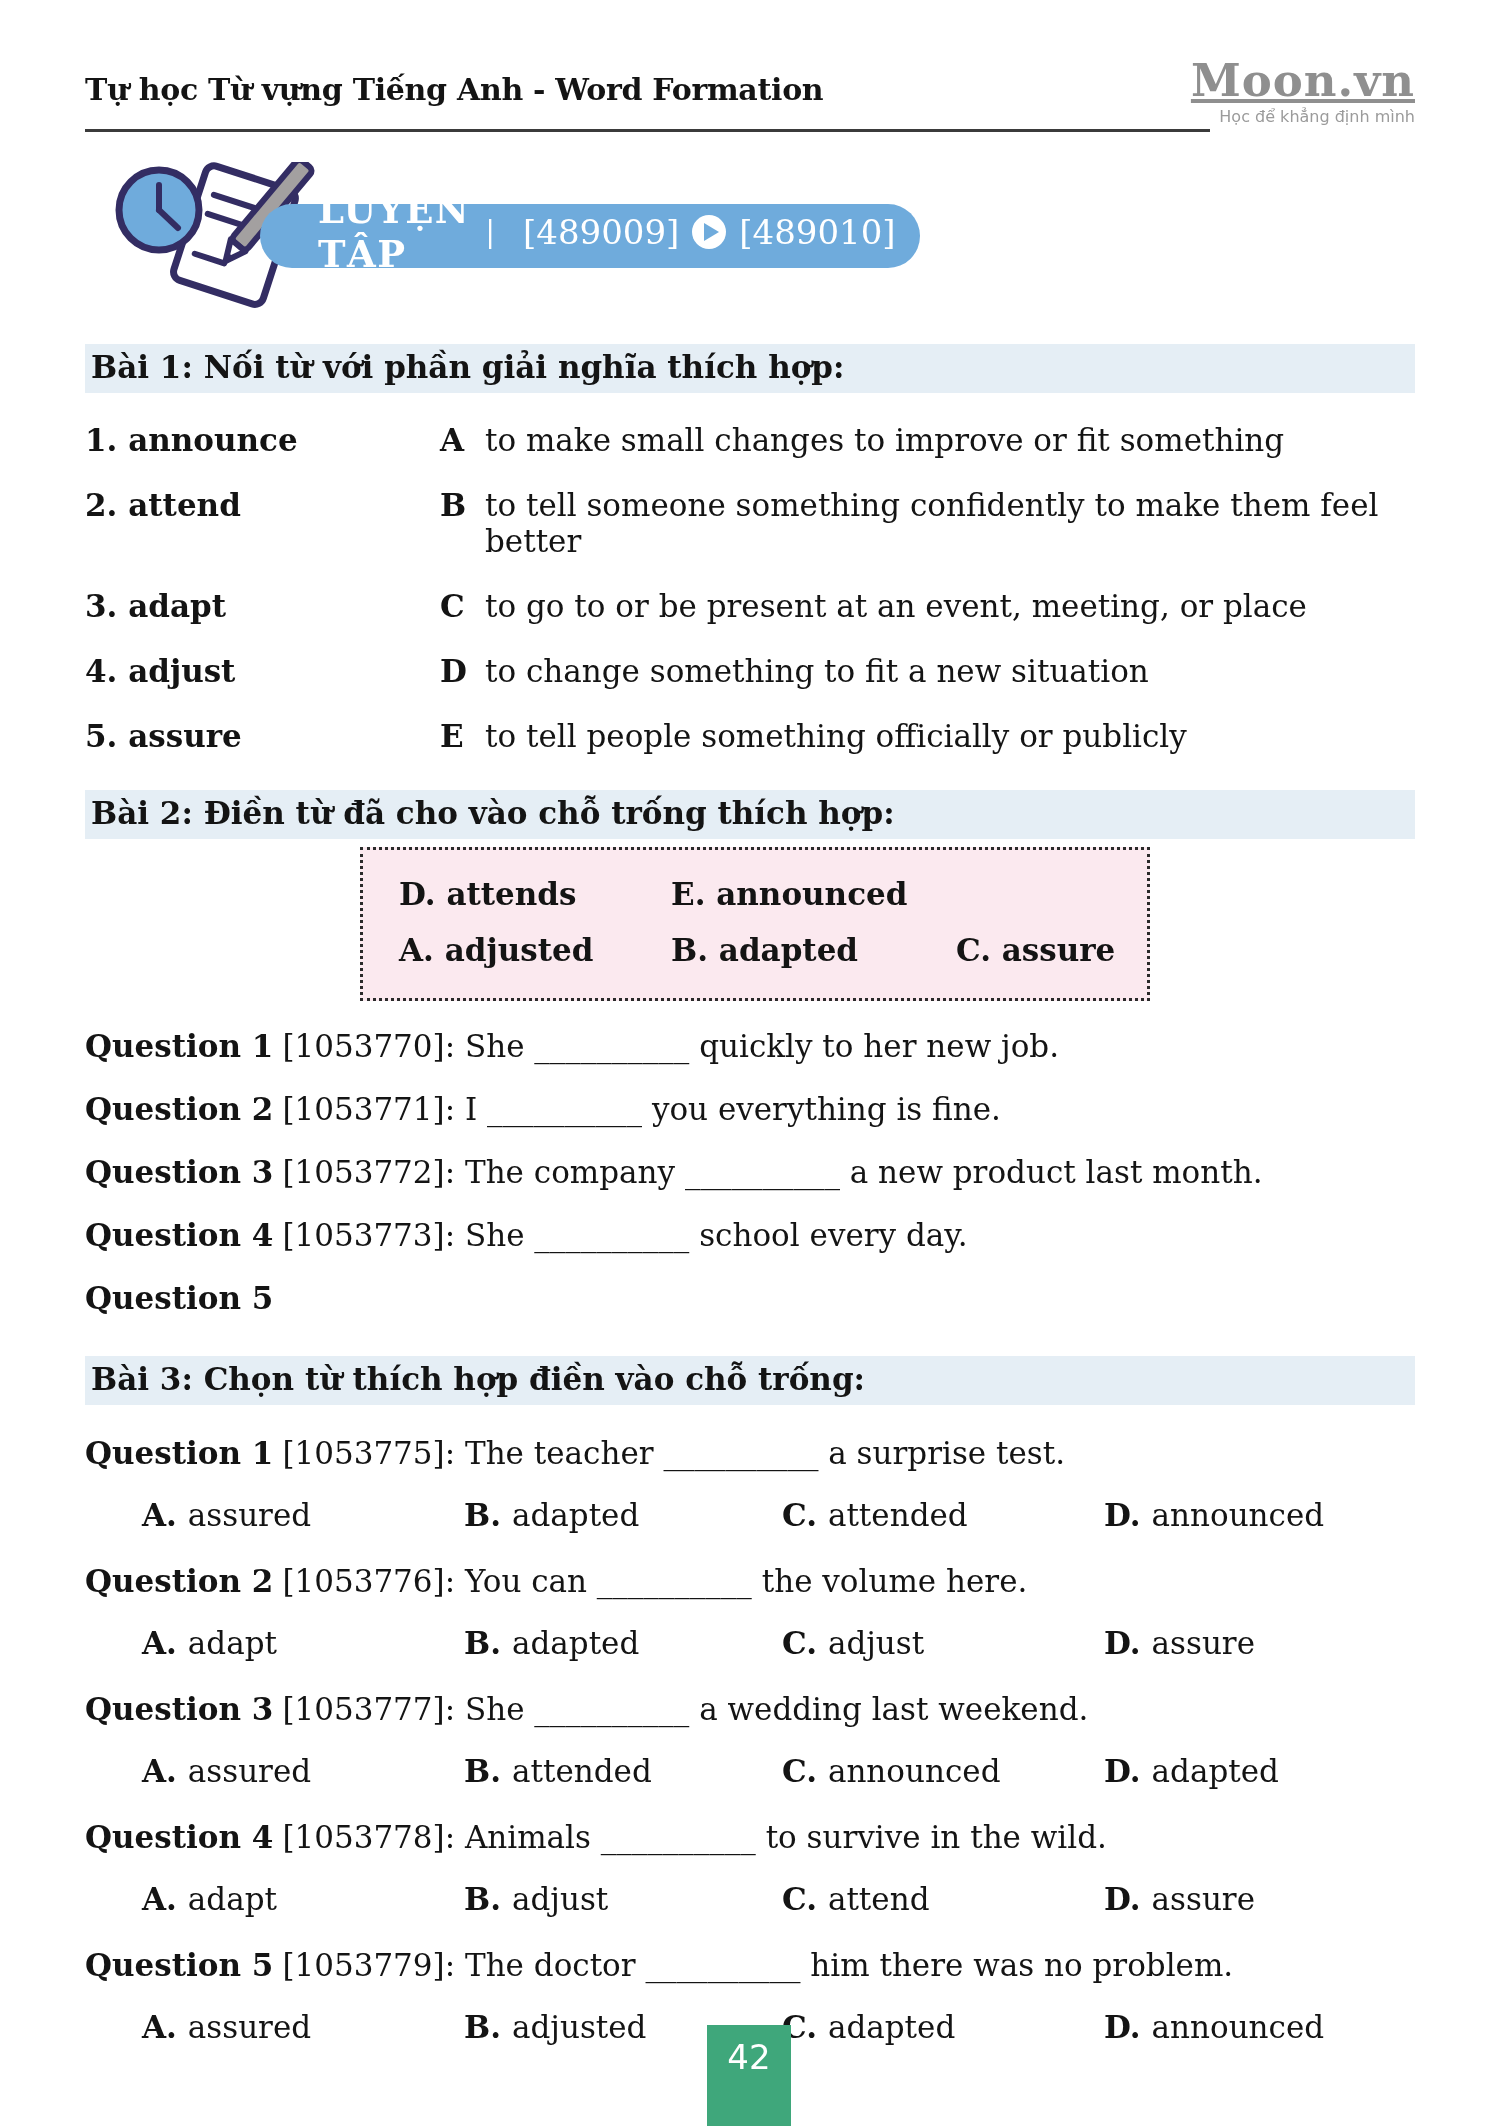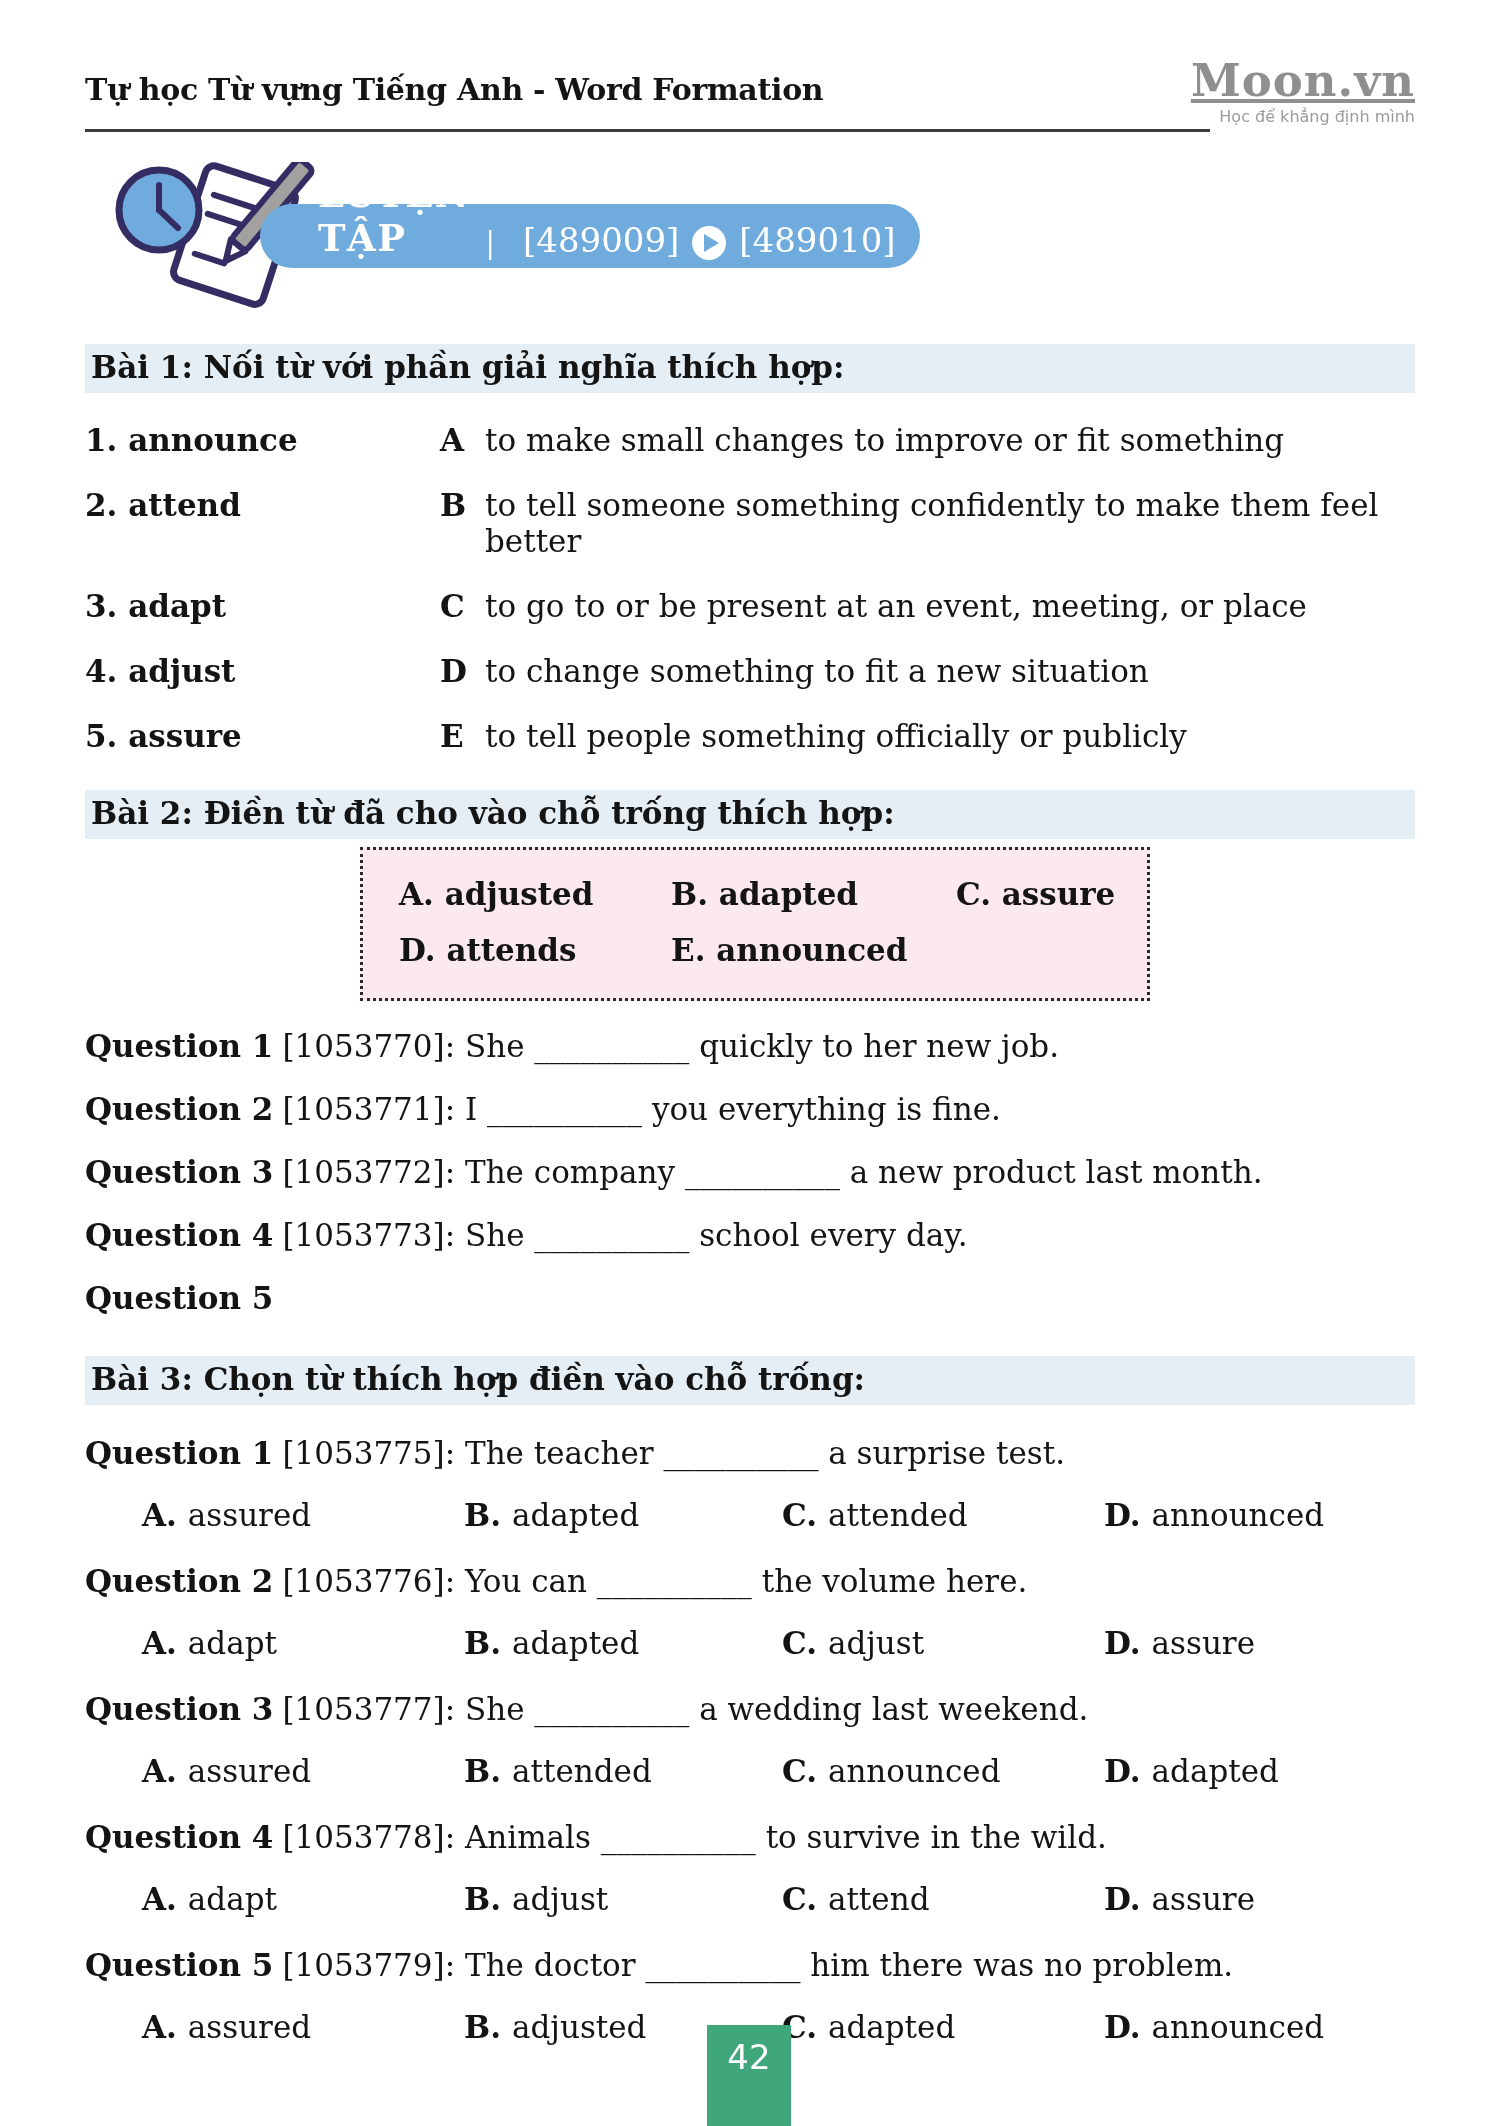--- a/index.html
+++ b/index.html
@@ -13,21 +13,21 @@
   .logo{text-align:right;line-height:1;}
   .brand{font-size:45px;font-weight:bold;color:#8f8f8f;letter-spacing:1px;text-decoration:underline;}
   .tagline{font-size:16px;color:#9b9b9b;margin-top:6px;
            font-family:"DejaVu Sans","Liberation Sans",sans-serif;}
   .rule{height:3px;background:#3b3b3b;width:1125px;margin-top:4px;}
 
   
   .banner{position:relative;height:150px;margin-top:30px;}
   .p-icon{position:absolute;left:22px;top:0;}
   .pill{position:absolute;left:175px;top:42px;width:660px;height:64px;background:#6fabdc;
-        border-radius:32px;display:flex;align-items:flex-end;padding:0 26px 8px 58px;
+        border-radius:32px;display:flex;align-items:center;padding:0 26px 8px 58px;
         box-sizing:border-box;gap:13px;color:#ffffff;}
   .pill-title{font-size:37px;font-weight:bold;letter-spacing:1.5px;}
   .pill-sep{font-size:29px;margin:0 2px;}
   .pill-ref{font-size:34px;}
   .play{width:34px;height:34px;border-radius:50%;background:#ffffff;display:inline-flex;
         align-items:center;justify-content:center;flex:0 0 auto;}
   .play::after{content:"";display:block;width:0;height:0;margin-left:4px;
         border-left:15px solid #6fabdc;border-top:9px solid transparent;border-bottom:9px solid transparent;}
 
   
@@ -147,28 +147,28 @@
     <div class="pair">
       <span class="pw">5. assure</span>
       <span class="pl">E</span>
       <span class="pd">to tell people something officially or publicly</span>
     </div>
 
     <div class="bar b2">Bài 2: Điền từ đã cho vào chỗ trống thích hợp:</div>
 
     <div class="bank">
       <div class="bank-row">
+        <span class="bank-item c1"><span>D.</span> <span>attends</span></span>
+        <span class="bank-item c2"><span>E.</span> <span>announced</span></span>
+      </div>
+      <div class="bank-row">
         <span class="bank-item c1"><span>A.</span> <span>adjusted</span></span>
         <span class="bank-item c2"><span>B.</span> <span>adapted</span></span>
         <span class="bank-item c3"><span>C.</span> <span>assure</span></span>
       </div>
-      <div class="bank-row">
-        <span class="bank-item c1"><span>D.</span> <span>attends</span></span>
-        <span class="bank-item c2"><span>E.</span> <span>announced</span></span>
-      </div>
     </div>
 
     <div class="q">
       <span class="ql">Question 1</span>
       <span class="qt">[1053770]: She __________ quickly to her new job.</span>
     </div>
     <div class="q">
       <span class="ql">Question 2</span>
       <span class="qt">[1053771]: I __________ you everything is fine.</span>
     </div>

